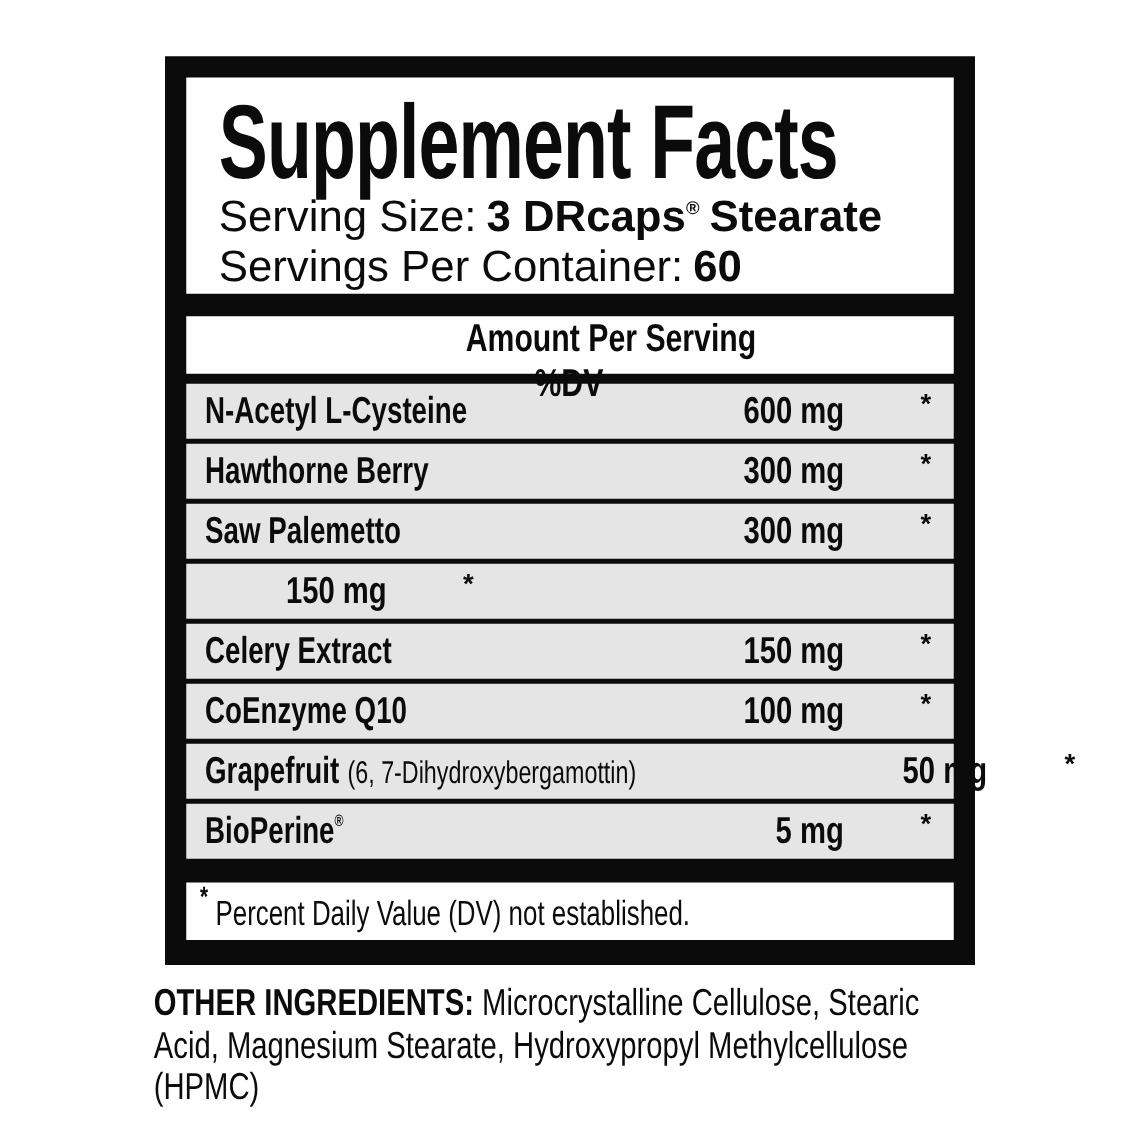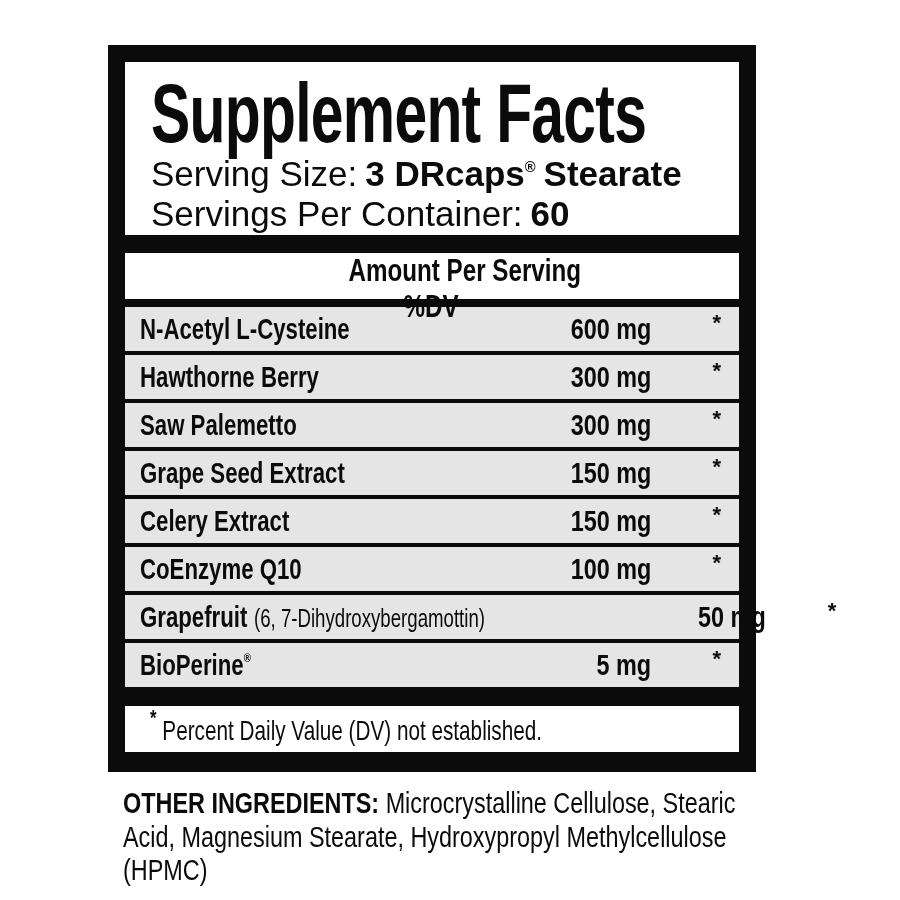--- a/index.html
+++ b/index.html
@@ -9,21 +9,21 @@
     font-family: "Liberation Sans", sans-serif;
     color: #0b0b0b;
     overflow: hidden;
   }
   
   .cx   { display: inline-block; white-space: nowrap; transform: scaleX(0.74); transform-origin: 0 50%; }
   .cx-r { display: inline-block; white-space: nowrap; transform: scaleX(0.78); transform-origin: 100% 50%; }
 
   .label-box {
     position: absolute;
-    left: 108px; top: 45px;
+    left: 132px; top: 45px;
     width: 648px; height: 727px;
     background: #0b0b0b;
     padding: 17px;
   }
 
   
   .header-panel {
     background: #ffffff;
     height: 173px;
     padding: 12px 0 0 26px;
@@ -88,21 +88,21 @@
     font-weight: 700;
   }
 
   
   .footnote {
     background: #ffffff;
     height: 46px;
     margin-top: 19px;
     display: flex;
     align-items: center;
-    padding-left: 25px;
+    padding-left: 11px;
     font-size: 28px;
     font-weight: 400;
   }
   .footnote .fmark { font-weight: 700; font-size: 0.8em; vertical-align: 8px; position: relative; top: -7px; margin-right: 8px; }
 
   
   .other-ing {
     position: absolute;
     left: 123px; top: 786px;
     width: 832px;
@@ -147,21 +147,20 @@
     <div class="dv-cell"><span>*</span></div>
   </div>
 
   <div class="row">
     <div class="name"><span class="cx"><span>Saw Palemetto</span></span></div>
     <div class="amt"><span class="cx-r">300 mg</span></div>
     <div class="dv-cell"><span>*</span></div>
   </div>
 
   <div class="row">
-    <div class="name"><span class="cx"><span>Grape Seed Extract</span></span></div>
     <div class="amt"><span class="cx-r">150 mg</span></div>
     <div class="dv-cell"><span>*</span></div>
   </div>
 
   <div class="row">
     <div class="name"><span class="cx"><span>Celery Extract</span></span></div>
     <div class="amt"><span class="cx-r">150 mg</span></div>
     <div class="dv-cell"><span>*</span></div>
   </div>
 

